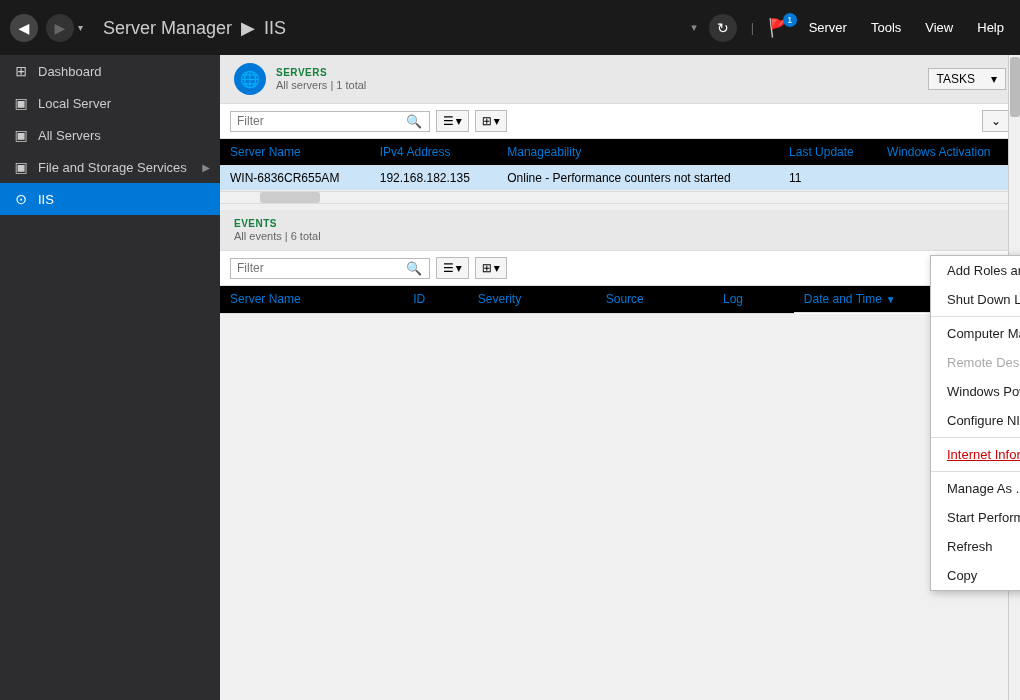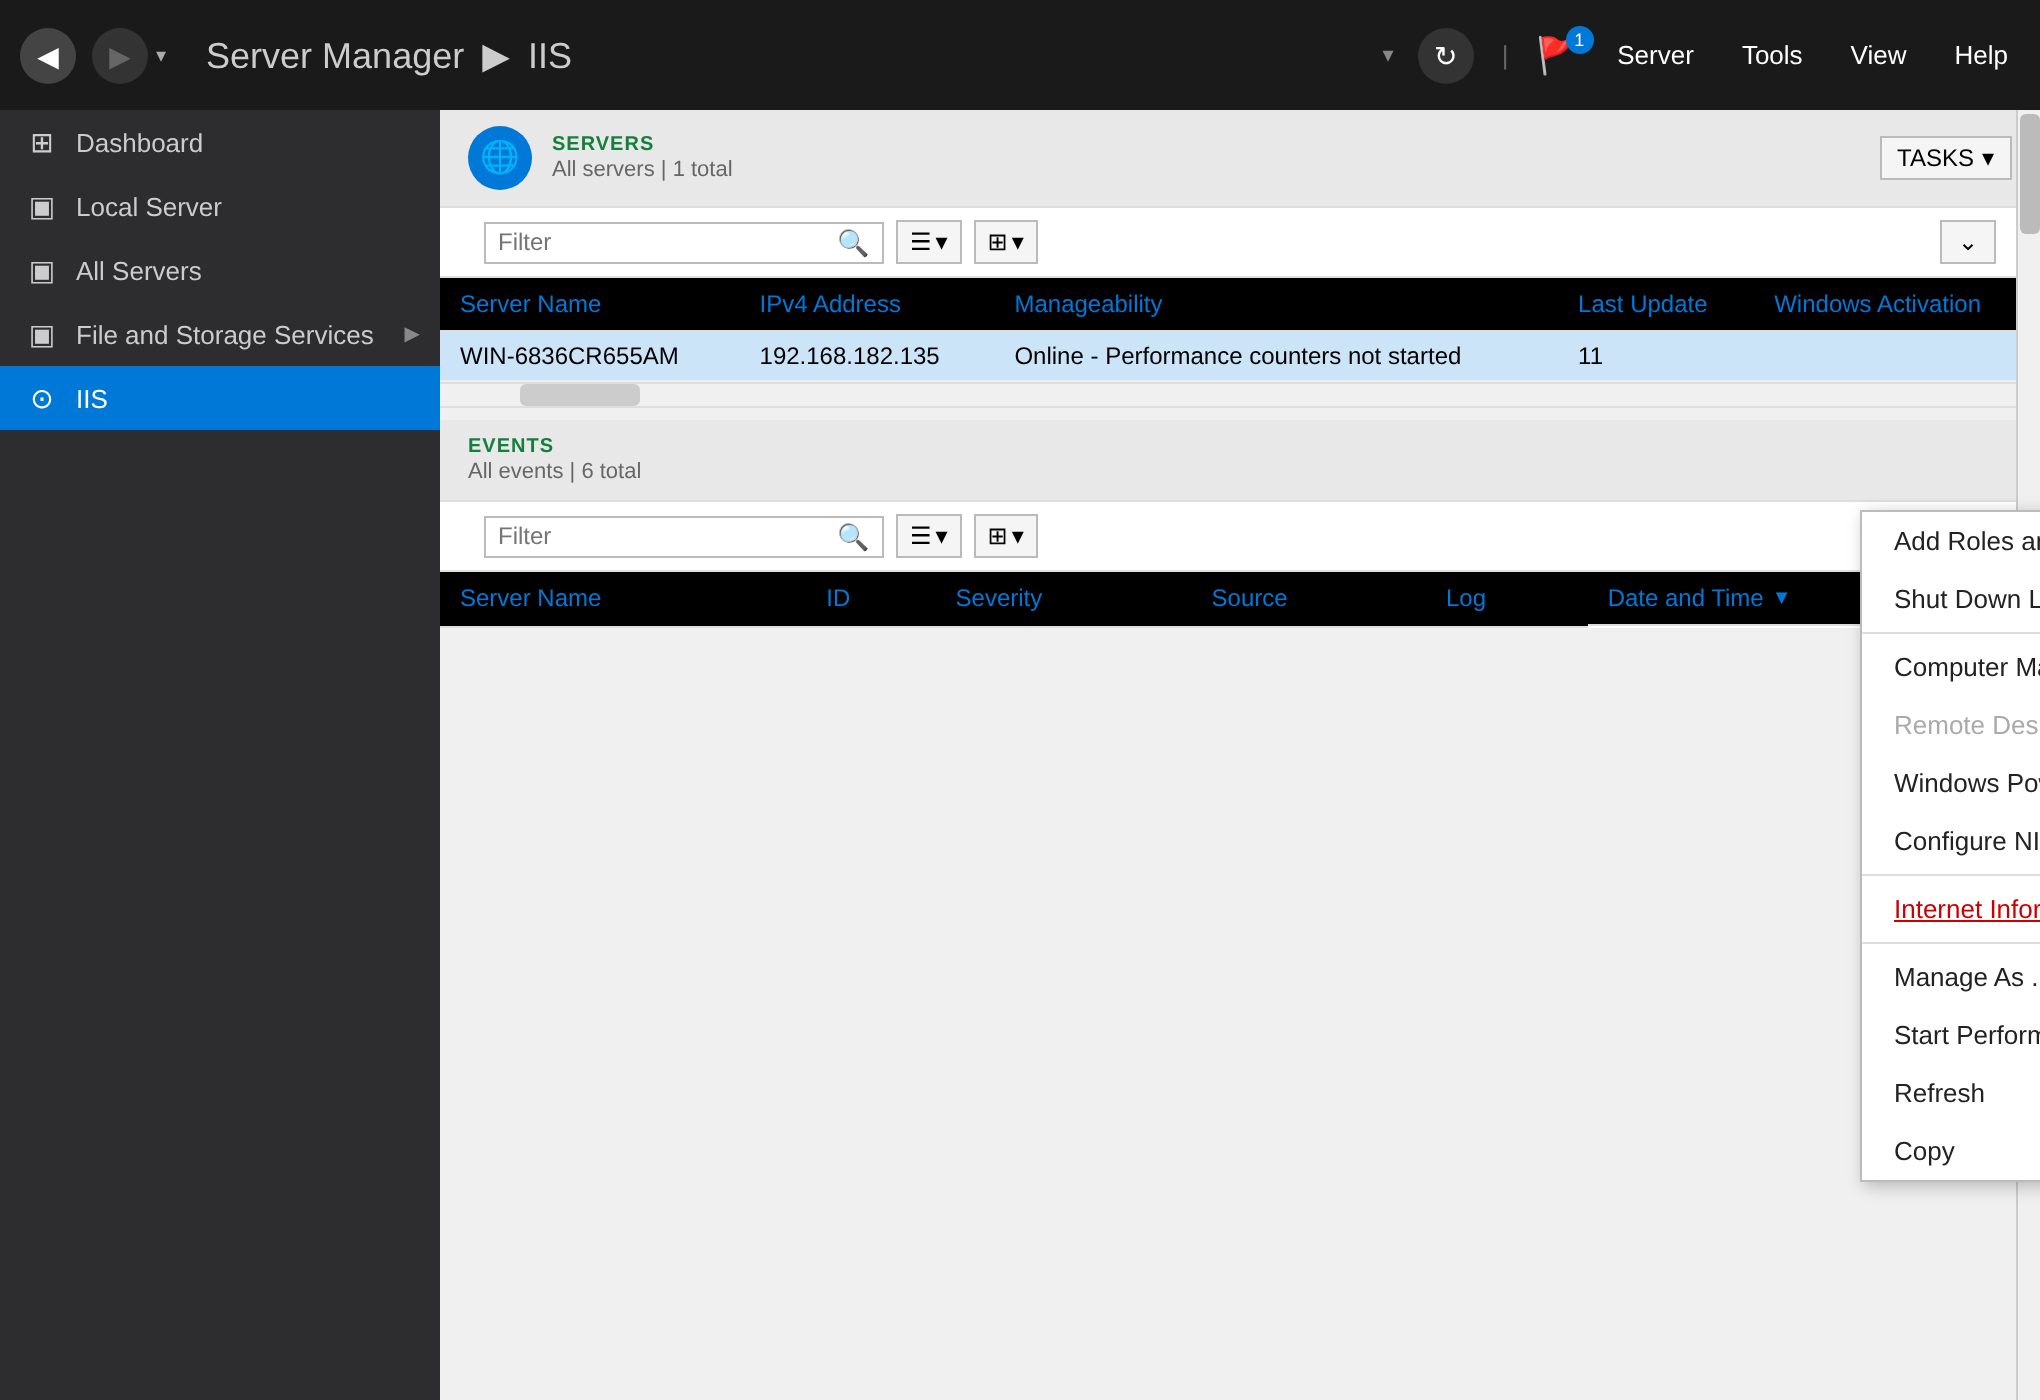--- a/index.html
+++ b/index.html
@@ -103,27 +103,27 @@
       display: flex; align-items: center; justify-content: space-between;
       border-bottom: 1px solid #ddd;
     }
     .section-title { font-size: 10px; font-weight: bold; color: #15803d; text-transform: uppercase; letter-spacing: 0.5px; }
     .section-subtitle { font-size: 11px; color: #666; margin-top: 1px; }
     .tasks-btn {
       background: #f5f5f5;
       border: 1px solid #bbb;
       padding: 3px 8px;
       cursor: pointer;
-      display: flex; align-items: center; gap: 4px;
+      display: flex; align-items: center; gap: 16px;
       font-size: 12px;
     }
 
     
     .toolbar {
-      padding: 6px 22px;
+      padding: 6px 10px;
       display: flex; align-items: center; gap: 6px;
       background: white;
       border-bottom: 1px solid #e0e0e0;
     }
     .filter-box {
       display: flex; align-items: center;
       border: 1px solid #bbb;
       background: white;
       padding: 2px 6px;
       width: 200px;

